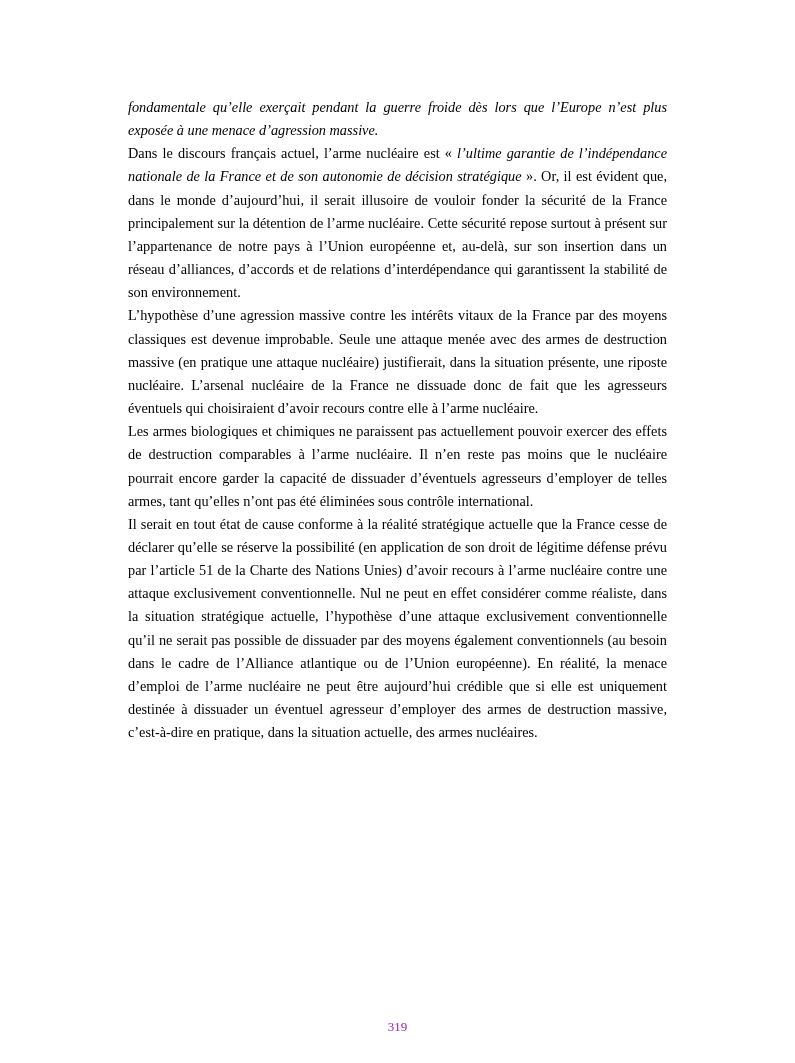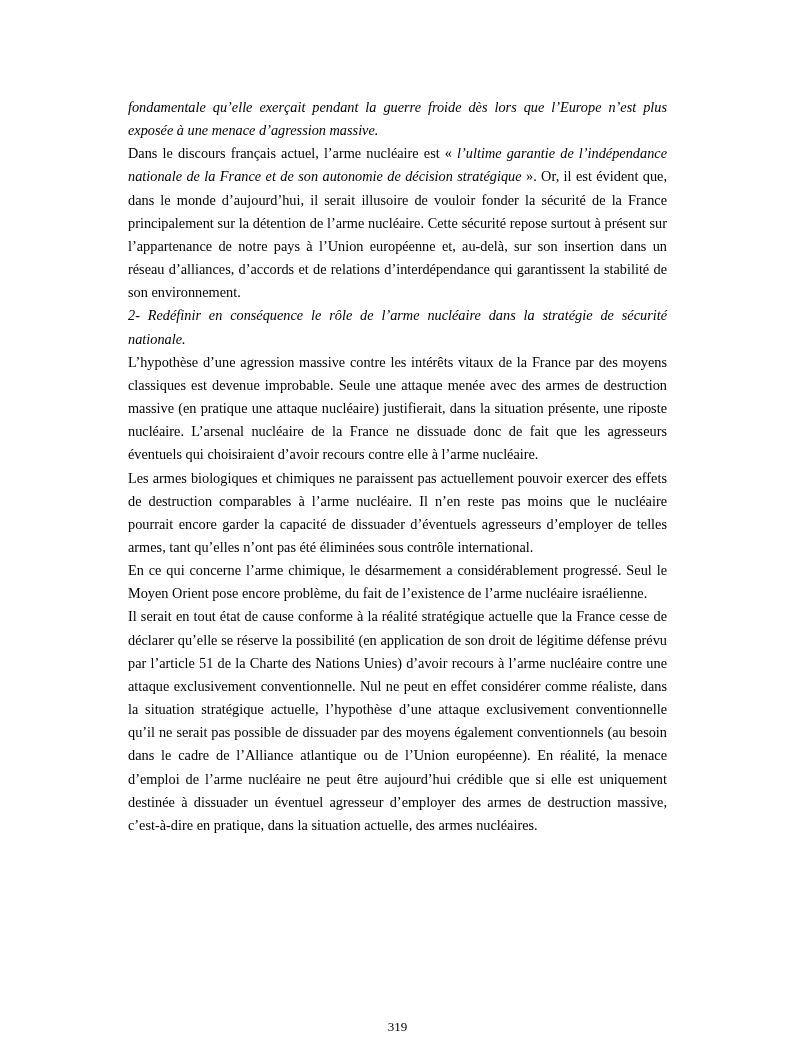--- a/index.html
+++ b/index.html
@@ -43,43 +43,41 @@
   .cont-para {
     font-style: italic;
   }
   .footer {
     position: absolute;
     left: 0;
     right: 0;
     bottom: 28px;
     text-align: center;
     font-size: 13px;
-    color: #000000;
+    color: #a21caf;
     font-family: "Liberation Serif", serif;
   }
 </style>
 </head>
 <body>
 
 <div class="page">
   <div class="content">
 
     <p class="cont-para">fondamentale qu’elle exerçait pendant la guerre froide dès lors que l’Europe n’est plus exposée à une menace d’agression massive.</p>
 
     <p class="indent">
       <span>Dans le discours français actuel, l’arme nucléaire est « </span><span class="italic">l’ultime garantie de l’indépendance nationale de la France et de son autonomie de décision stratégique</span><span> ». Or, il est évident que, dans le monde d’aujourd’hui, il serait illusoire de vouloir fonder la sécurité de la France principalement sur la détention de l’arme nucléaire. Cette sécurité repose surtout à présent sur l’appartenance de notre pays à l’Union européenne et, au-delà, sur son insertion dans un réseau d’alliances, d’accords et de relations d’interdépendance qui garantissent la stabilité de son environnement.</span>
     </p>
 
-    <p class="para-italic">2- Redéfinir en conséquence le rôle de l’arme nucléaire dans la stratégie de sécurité nationale.</p>
 
     <p>L’hypothèse d’une agression massive contre les intérêts vitaux de la France par des moyens classiques est devenue improbable. Seule une attaque menée avec des armes de destruction massive (en pratique une attaque nucléaire) justifierait, dans la situation présente, une riposte nucléaire. L’arsenal nucléaire de la France ne dissuade donc de fait que les agresseurs éventuels qui choisiraient d’avoir recours contre elle à l’arme nucléaire.</p>
 
     <p>Les armes biologiques et chimiques ne paraissent pas actuellement pouvoir exercer des effets de destruction comparables à l’arme nucléaire. Il n’en reste pas moins que le nucléaire pourrait encore garder la capacité de dissuader d’éventuels agresseurs d’employer de telles armes, tant qu’elles n’ont pas été éliminées sous contrôle international.</p>
 
-    <p>En ce qui concerne l’arme chimique, le désarmement a considérablement progressé. Seul le Moyen Orient pose encore problème, du fait de l’existence de l’arme nucléaire israélienne.</p>
 
 
     <p>Il serait en tout état de cause conforme à la réalité stratégique actuelle que la France cesse de déclarer qu’elle se réserve la possibilité (en application de son droit de légitime défense prévu par l’article 51 de la Charte des Nations Unies) d’avoir recours à l’arme nucléaire contre une attaque exclusivement conventionnelle. Nul ne peut en effet considérer comme réaliste, dans la situation stratégique actuelle, l’hypothèse d’une attaque exclusivement conventionnelle qu’il ne serait pas possible de dissuader par des moyens également conventionnels (au besoin dans le cadre de l’Alliance atlantique ou de l’Union européenne). En réalité, la menace d’emploi de l’arme nucléaire ne peut être aujourd’hui crédible que si elle est uniquement destinée à dissuader un éventuel agresseur d’employer des armes de destruction massive, c’est-à-dire en pratique, dans la situation actuelle, des armes nucléaires.</p>
 
   </div>
 
   <div class="footer">319</div>
 </div>
 
 </body></html>

